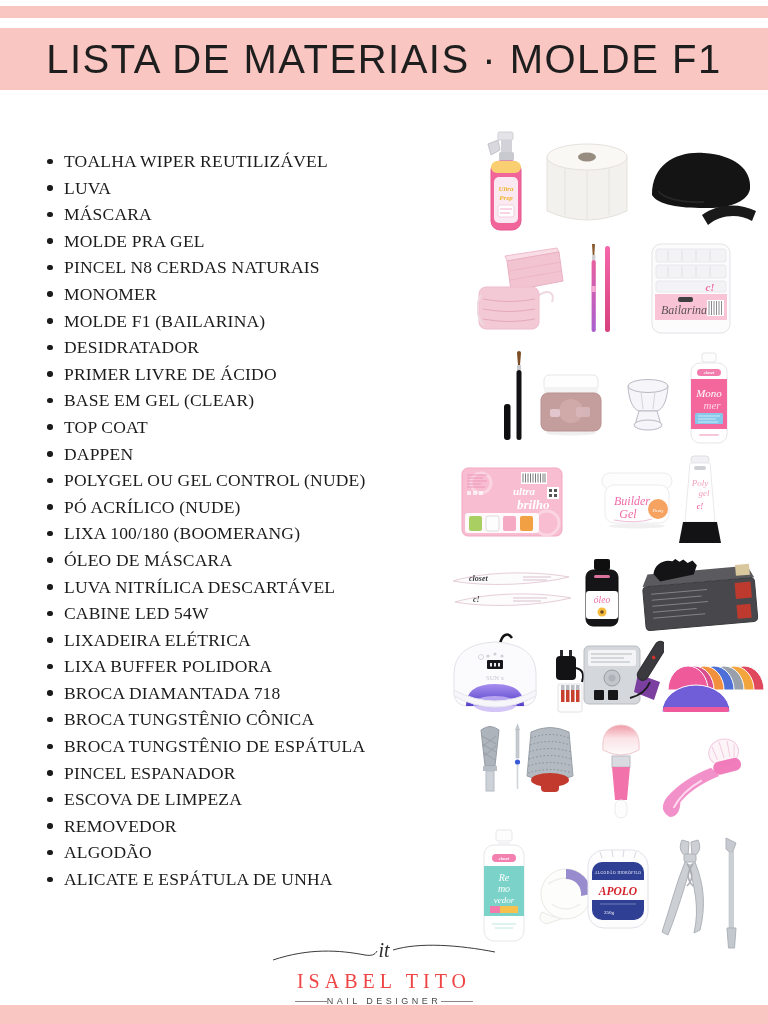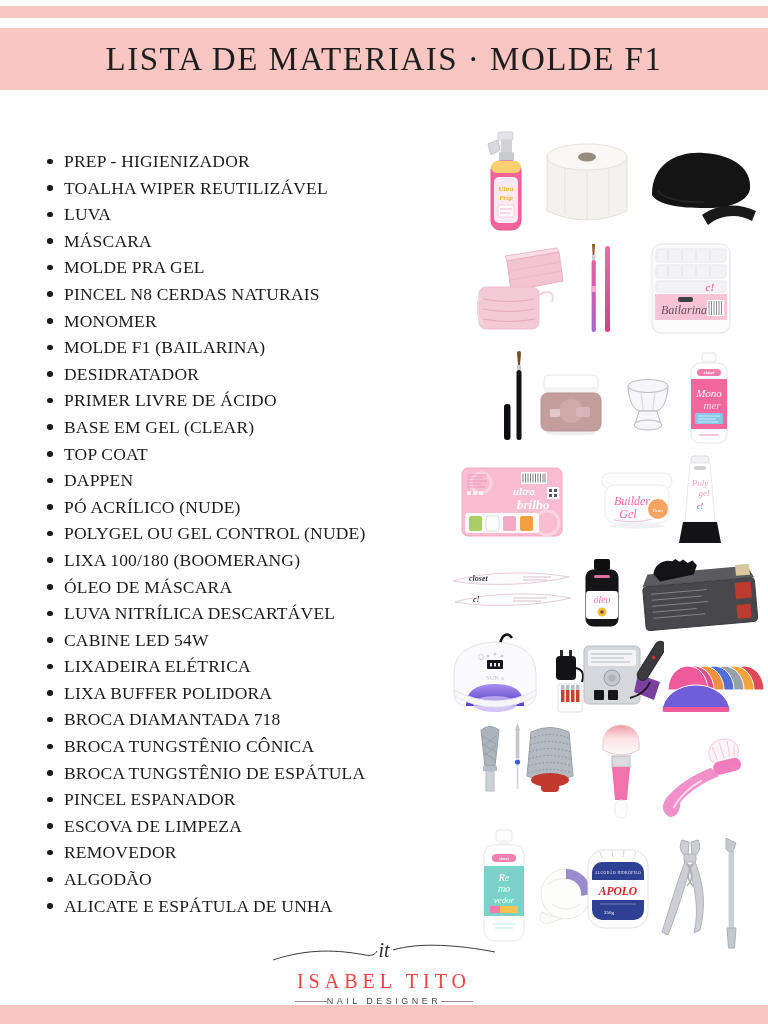--- a/index.html
+++ b/index.html
@@ -8,22 +8,22 @@
     background:#ffffff;font-family:"Liberation Serif", serif;
   }
   .stripe{position:absolute;left:0;width:768px;background:#f9c6c2;}
   .stripe.top{top:6px;height:12px;}
   .stripe.bottom{top:1005px;height:19px;}
   .title-band{
     position:absolute;left:0;top:28px;width:768px;height:62px;background:#f9c6c2;
     display:flex;align-items:center;justify-content:center;
   }
   .title-band h1{
-    margin:4px;font-size:33px;font-weight:500;letter-spacing:1.5px;color:#1e1e1e;
-    font-family:Liberation Serif, serif;
+    margin:4px;font-size:40px;font-weight:500;letter-spacing:1.5px;color:#1e1e1e;
+    font-family:Liberation Sans, sans-serif;
   }
   ul.materials{
     position:absolute;left:40px;top:148px;width:402px;margin:0;padding:0;list-style:none;
   }
   ul.materials li{
     position:relative;padding-left:24px;font-size:17.5px;line-height:26.6px;
     color:#1b1b1b;letter-spacing:0.2px;white-space:nowrap;
   }
   ul.materials li::before{
     content:"";position:absolute;left:7px;top:10.5px;width:5.5px;height:5.5px;
@@ -48,35 +48,34 @@
 </head>
 <body>
 
 <div class="stripe top"></div>
 
 <div class="title-band">
   <h1>LISTA DE MATERIAIS · MOLDE F1</h1>
 </div>
 
 <ul class="materials">
-  <li>PREP - HIGIENIZADOR</li>
   <li>TOALHA WIPER REUTILIZÁVEL</li>
   <li>LUVA</li>
   <li>MÁSCARA</li>
   <li>MOLDE PRA GEL</li>
   <li>PINCEL N8 CERDAS NATURAIS</li>
   <li>MONOMER</li>
   <li>MOLDE F1 (BAILARINA)</li>
   <li>DESIDRATADOR</li>
   <li>PRIMER LIVRE DE ÁCIDO</li>
   <li>BASE EM GEL (CLEAR)</li>
   <li>TOP COAT</li>
   <li>DAPPEN</li>
+  <li>POLYGEL OU GEL CONTROL (NUDE)</li>
   <li>PÓ ACRÍLICO (NUDE)</li>
-  <li>POLYGEL OU GEL CONTROL (NUDE)</li>
   <li>LIXA 100/180 (BOOMERANG)</li>
   <li>ÓLEO DE MÁSCARA</li>
   <li>LUVA NITRÍLICA DESCARTÁVEL</li>
   <li>CABINE LED 54W</li>
   <li>LIXADEIRA ELÉTRICA</li>
   <li>LIXA BUFFER POLIDORA</li>
   <li>BROCA DIAMANTADA 718</li>
   <li>BROCA TUNGSTÊNIO CÔNICA</li>
   <li>BROCA TUNGSTÊNIO DE ESPÁTULA</li>
   <li>PINCEL ESPANADOR</li>

